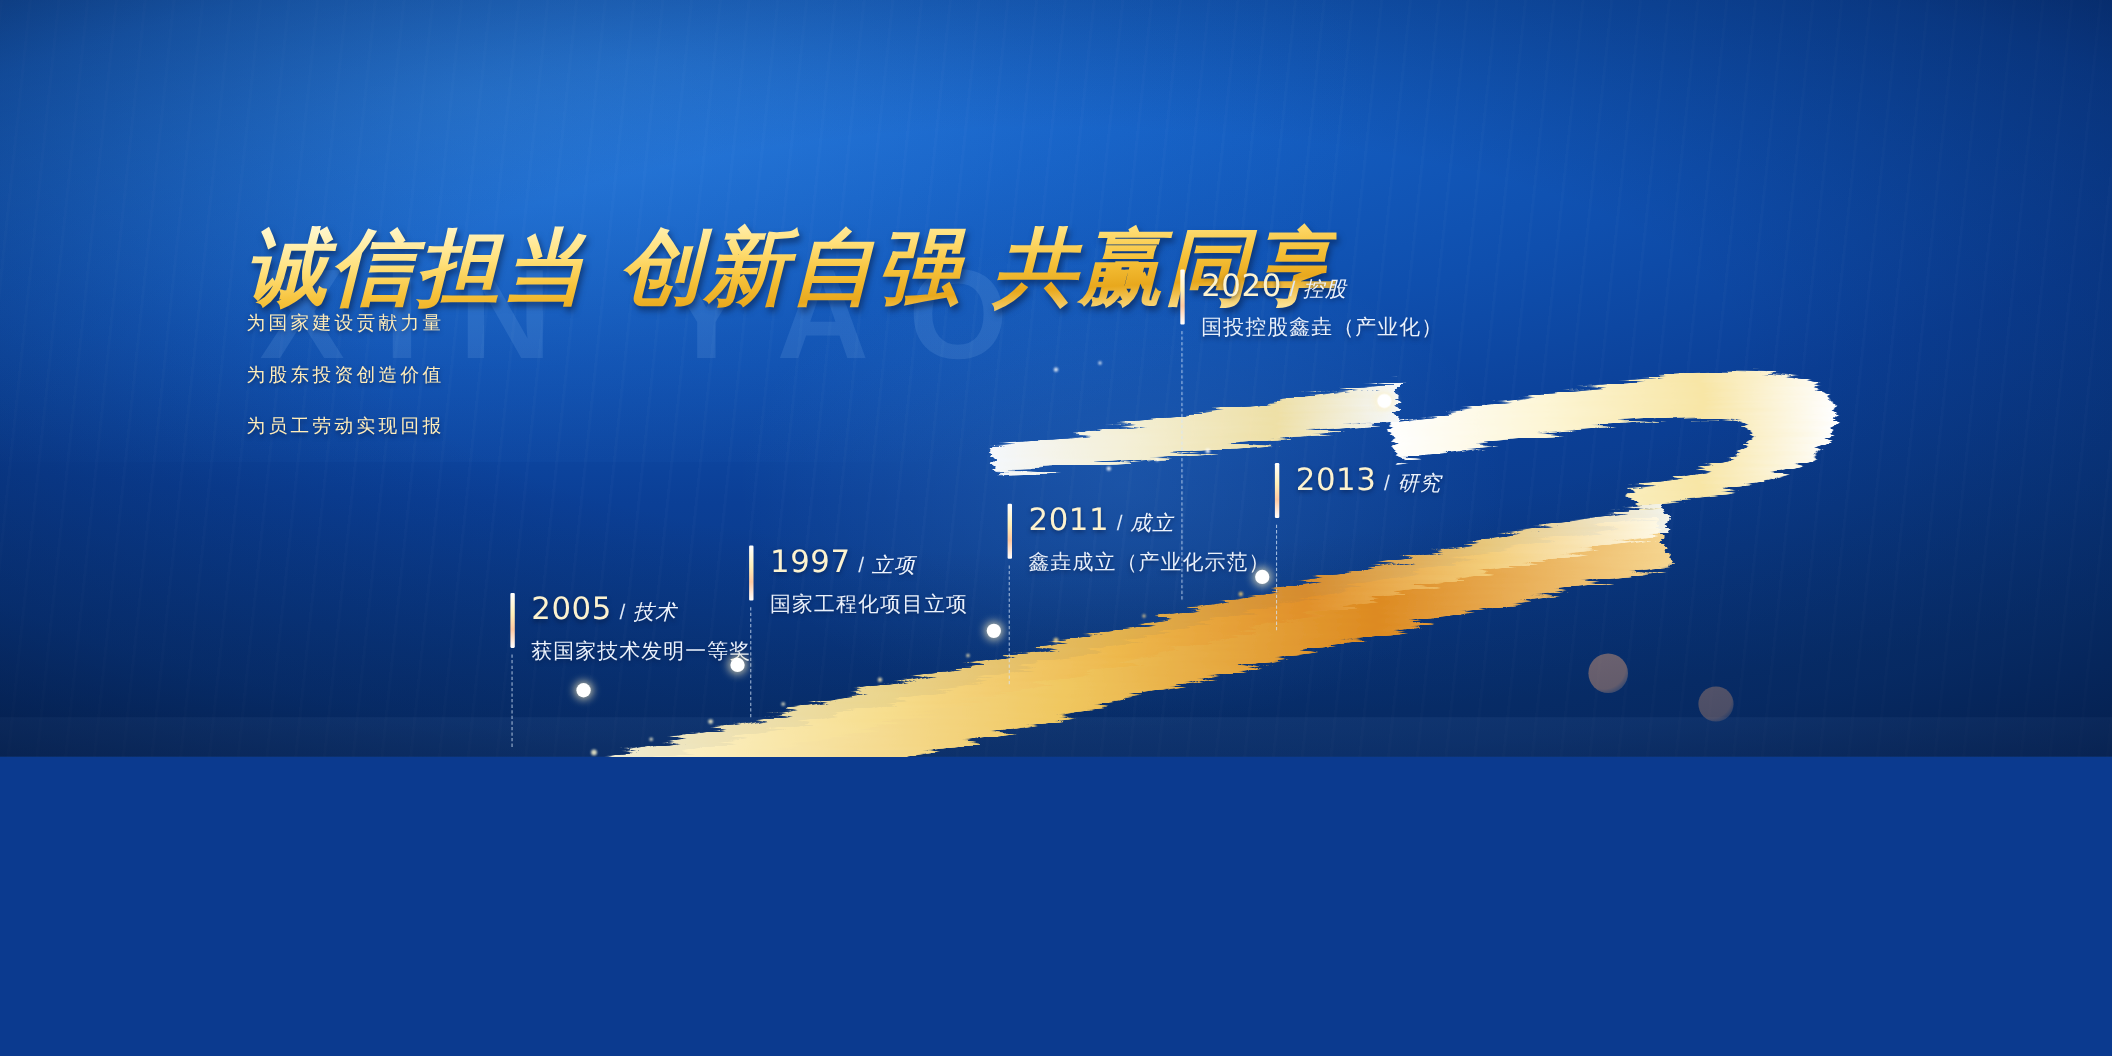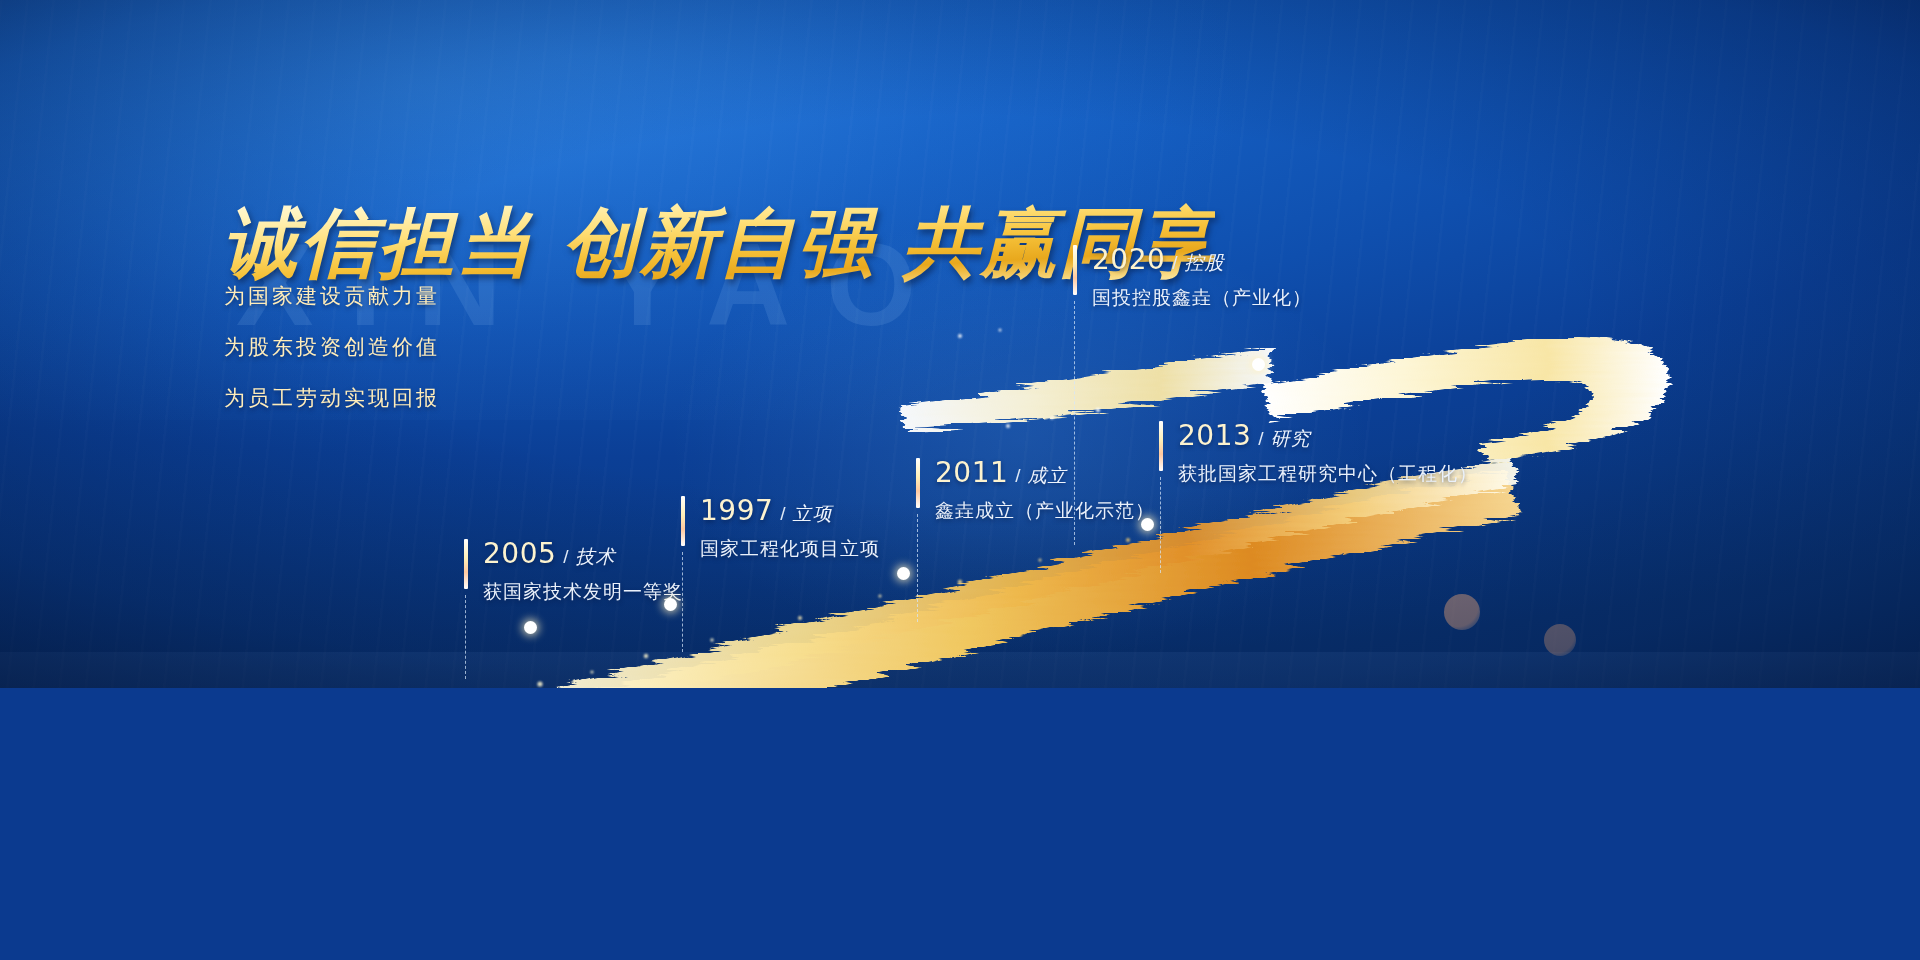--- a/index.html
+++ b/index.html
@@ -56,21 +56,21 @@
     letter-spacing:2px; white-space:nowrap;
     font-family:"DejaVu Serif","Liberation Serif",serif;
     background:linear-gradient(177deg,#fffbe6 0%,#fff4c0 16%,#ffe07a 36%,#f6c23a 54%,#e8a81d 70%,#fbe08f 86%,#fff6d0 100%);
     -webkit-background-clip:text; background-clip:text;
     color:transparent; -webkit-text-fill-color:transparent;
     filter:drop-shadow(2px 4px 3px rgba(3,24,64,.55));
   }
 
   .sublist{ position:absolute; left:224px; top:286px; }
   .subline{
-    font-size:21px; line-height:1; letter-spacing:3px;
+    font-size:17px; line-height:1; letter-spacing:3px;
     color:#ffedba; margin-bottom:30px;
     text-shadow:0 2px 4px rgba(2,20,58,.55);
     font-family:"DejaVu Sans","Liberation Sans",sans-serif;
   }
 
   
   .brush{ position:absolute; left:0; top:0; width:1920px; height:960px; pointer-events:none; }
 
   
   .marker{ position:absolute; }
@@ -288,21 +288,20 @@
       <div class="leader" style="left: 917px; top: 514px; height: 108px;"></div>
       <div class="dot" style="left: 897px; top: 567px;"></div>
       <div class="marker" style="left: 1159px; top: 419px;">
         <div class="bar"></div>
         <div class="txt">
           <div class="yearline">
             <span class="year">2013</span>
             <span class="slash">/</span>
             <span class="tag">研究</span>
           </div>
-          <div class="desc">获批国家工程研究中心（工程化）</div>
         </div>
       </div>
       <div class="leader" style="left: 1160px; top: 477px; height: 96px;"></div>
       <div class="dot" style="left: 1141px; top: 518px;"></div>
       <div class="marker" style="left: 1073px; top: 243px;">
         <div class="bar"></div>
         <div class="txt">
           <div class="yearline">
             <span class="year">2020</span>
             <span class="slash">/</span>

